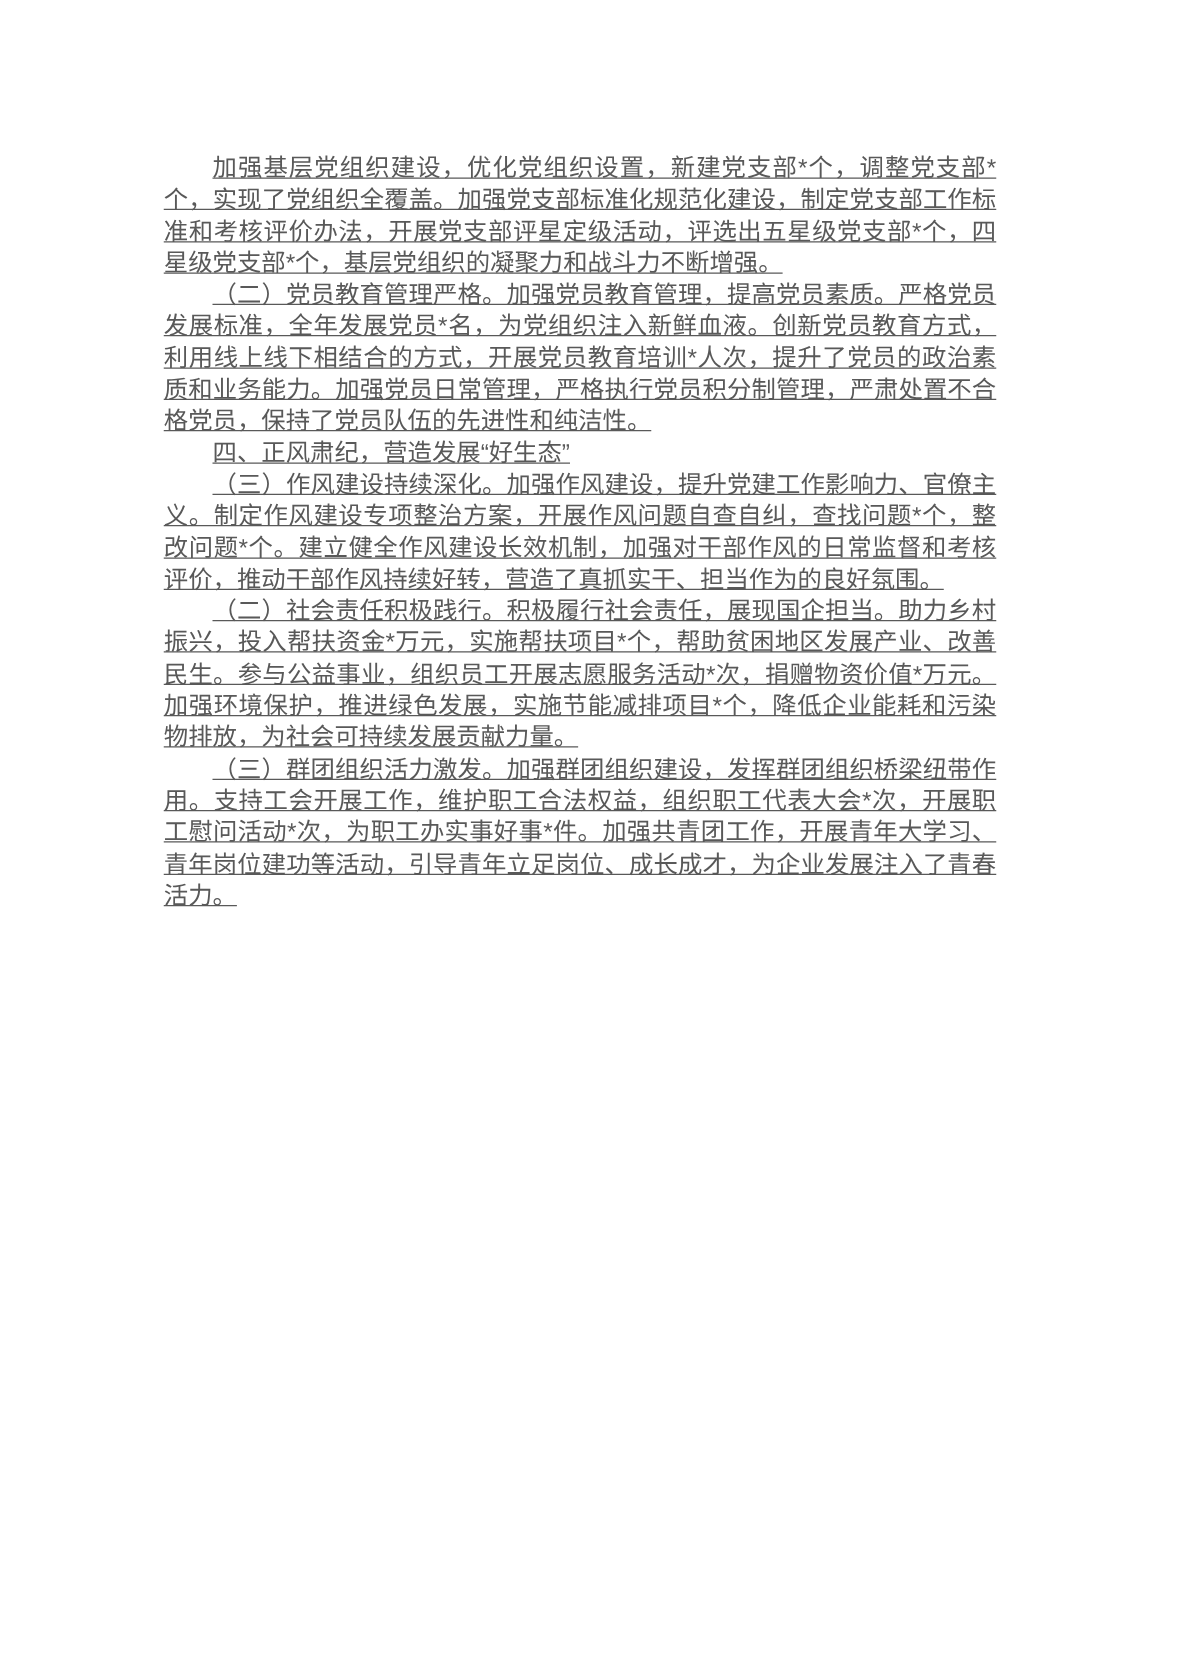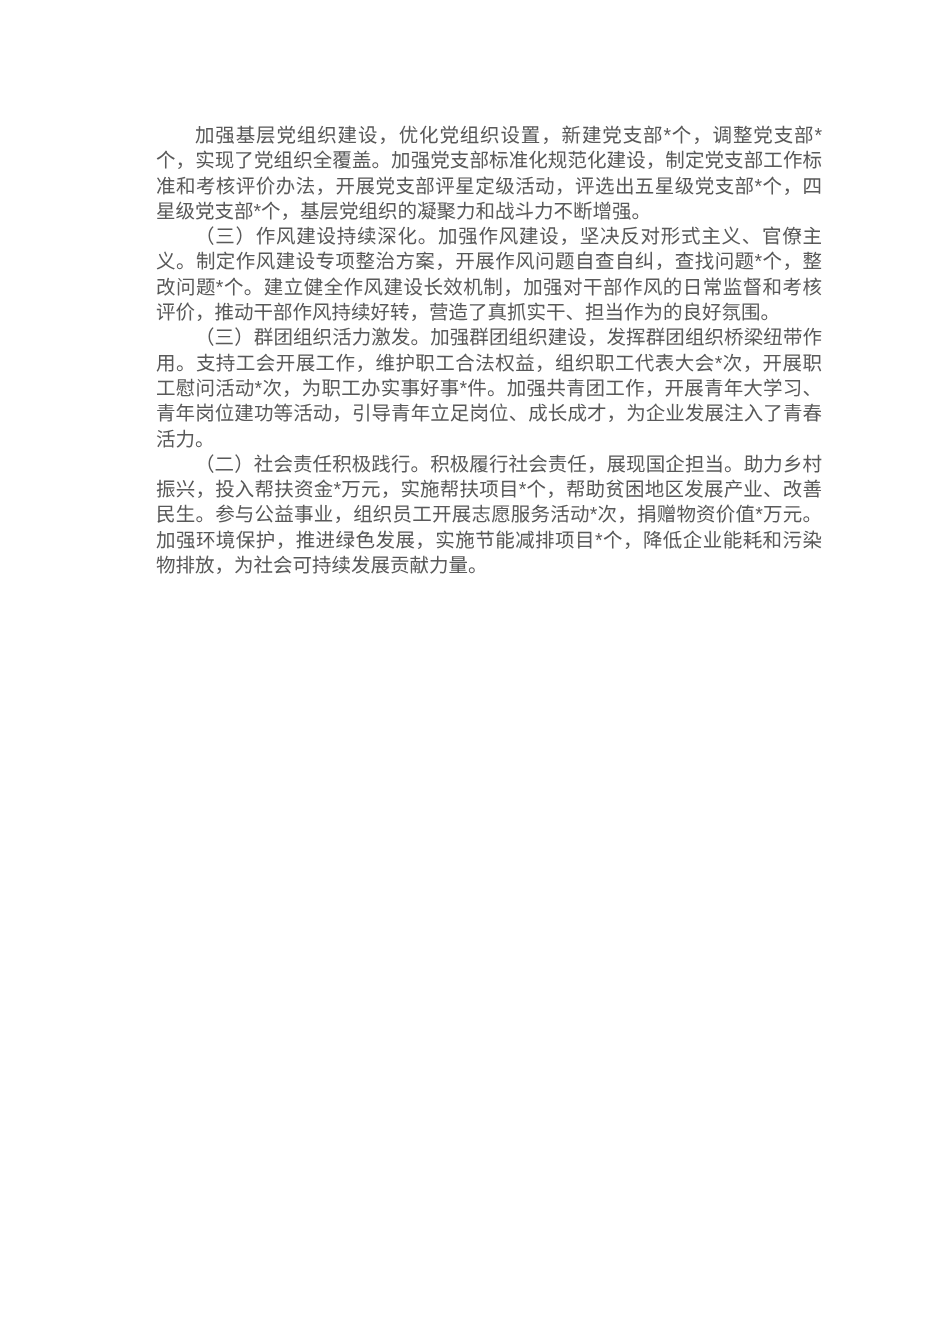--- a/index.html
+++ b/index.html
@@ -10,43 +10,46 @@
   .page {
     position: relative;
     width: 950px;
     height: 1344px;
     background: #ffffff;
     overflow: hidden;
     font-family: "Liberation Sans", "DejaVu Sans", sans-serif;
   }
   .content {
     position: absolute;
-    left: 156px;
+    left: 131px;
     top: 123px;
     width: 666px;
     color: #595959;
     font-size: 19.5px;
     line-height: 25.3px;
     text-align: justify;
     letter-spacing: 0;
+    text-decoration: underline;
   }
   .content p {
     margin: 0;
     padding: 0;
     text-indent: 2em;
     word-break: break-all;
   }
   
   .content p.section-heading {
     font-weight: normal;
   }
 </style>
 </head>
 <body>
 
 <div class="page">
   <div class="content">
     <p>加强基层党组织建设，优化党组织设置，新建党支部*个，调整党支部*个，实现了党组织全覆盖。加强党支部标准化规范化建设，制定党支部工作标准和考核评价办法，开展党支部评星定级活动，评选出五星级党支部*个，四星级党支部*个，基层党组织的凝聚力和战斗力不断增强。</p>
-    <p>（三）作风建设持续深化。加强作风建设，坚决反对形式主义、官僚主义。制定作风建设专项整治方案，开展作风问题自查自纠，查找问题*个，整改问题*个。建立健全作风建设长效机制，加强对干部作风的日常监督和考核评价，推动干部作风持续好转，营造了真抓实干、担当作为的良好氛围。</p>
+    <p>（二）党员教育管理严格。加强党员教育管理，提高党员素质。严格党员发展标准，全年发展党员*名，为党组织注入新鲜血液。创新党员教育方式，利用线上线下相结合的方式，开展党员教育培训*人次，提升了党员的政治素质和业务能力。加强党员日常管理，严格执行党员积分制管理，严肃处置不合格党员，保持了党员队伍的先进性和纯洁性。</p>
+    <p class="section-heading">四、正风肃纪，营造发展“好生态”</p>
+    <p>（三）作风建设持续深化。加强作风建设，提升党建工作影响力、官僚主义。制定作风建设专项整治方案，开展作风问题自查自纠，查找问题*个，整改问题*个。建立健全作风建设长效机制，加强对干部作风的日常监督和考核评价，推动干部作风持续好转，营造了真抓实干、担当作为的良好氛围。</p>
+    <p>（二）社会责任积极践行。积极履行社会责任，展现国企担当。助力乡村振兴，投入帮扶资金*万元，实施帮扶项目*个，帮助贫困地区发展产业、改善民生。参与公益事业，组织员工开展志愿服务活动*次，捐赠物资价值*万元。加强环境保护，推进绿色发展，实施节能减排项目*个，降低企业能耗和污染物排放，为社会可持续发展贡献力量。</p>
     <p>（三）群团组织活力激发。加强群团组织建设，发挥群团组织桥梁纽带作用。支持工会开展工作，维护职工合法权益，组织职工代表大会*次，开展职工慰问活动*次，为职工办实事好事*件。加强共青团工作，开展青年大学习、青年岗位建功等活动，引导青年立足岗位、成长成才，为企业发展注入了青春活力。</p>
-    <p>（二）社会责任积极践行。积极履行社会责任，展现国企担当。助力乡村振兴，投入帮扶资金*万元，实施帮扶项目*个，帮助贫困地区发展产业、改善民生。参与公益事业，组织员工开展志愿服务活动*次，捐赠物资价值*万元。加强环境保护，推进绿色发展，实施节能减排项目*个，降低企业能耗和污染物排放，为社会可持续发展贡献力量。</p>
   </div>
 </div>
 
 </body></html>

